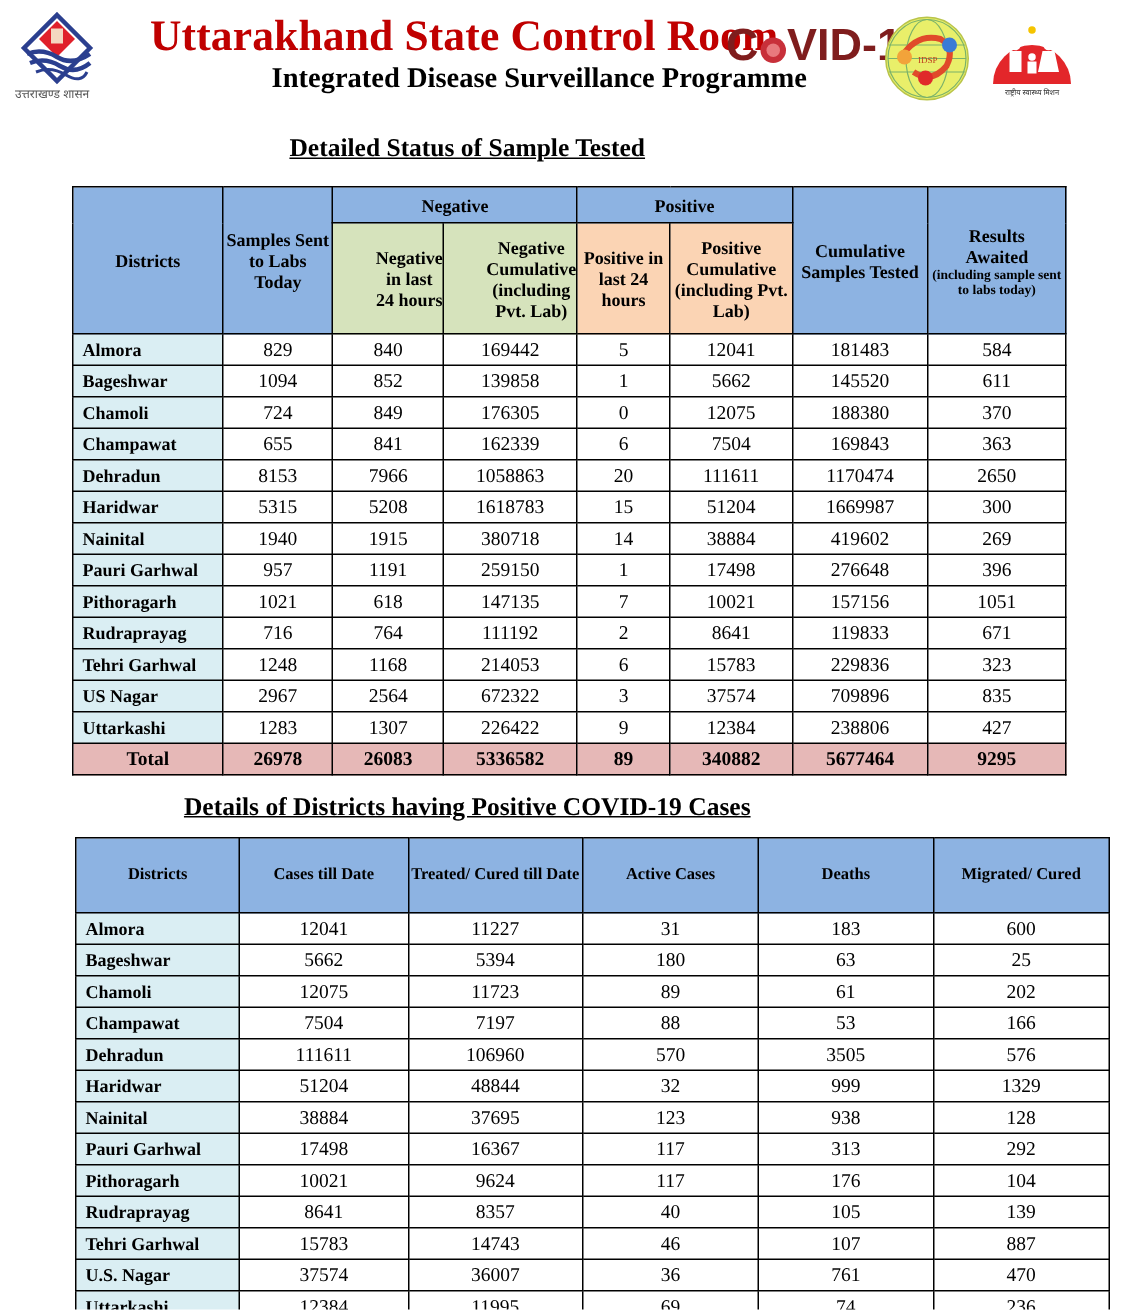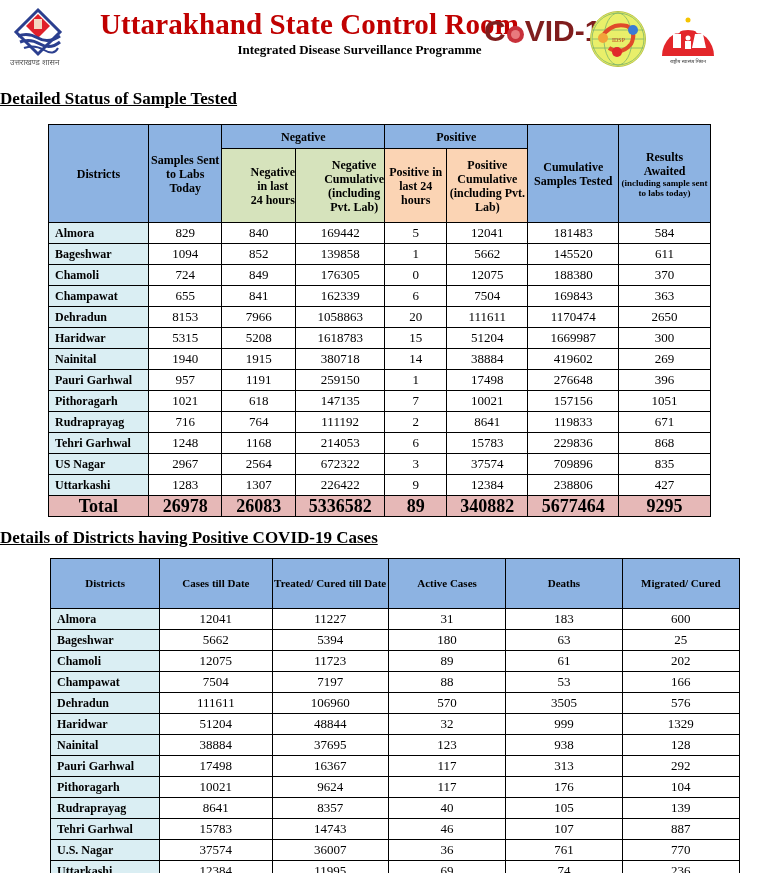--- a/index.html
+++ b/index.html
@@ -4,35 +4,35 @@
 <style>
   html, body { margin:0; padding:0; background:#fff; }
   body { width:757px; height:873px; overflow:hidden; position:relative; font-family:"Liberation Serif", serif; color:#000; }
   .header { position:absolute; left:0; top:0; width:757px; height:85px; }
   .logo-uk { position:absolute; left:10px; top:6px; width:56px; height:58px; }
   .logo-uk-text { position:absolute; left:10px; top:56px; font-size:8px; color:#555; font-family:"Liberation Sans", sans-serif; }
   .title { position:absolute; left:100px; top:8px; font-size:29px; font-weight:bold; color:#c00000; letter-spacing:0.1px; }
   .covid { position:absolute; left:484px; top:14px; font-size:30px; font-weight:bold; font-family:"Liberation Sans", sans-serif; color:#7f1d1d; }
   .covid .o { display:inline-block; width:17px; height:17px; border-radius:50%; background:#c8303a; vertical-align:-2px; margin:0 1px; position:relative; }
   .covid .o::after { content:""; position:absolute; left:4px; top:4px; width:9px; height:9px; border-radius:50%; background:#e87a7e; }
-  .sub1 { position:absolute; left:0; width:757px; top:42px; text-align:center; font-size:13px; font-weight:bold; }
+  .sub1 { position:absolute; left:0; width:757px; top:42px; text-align:center; font-size:19px; font-weight:bold; }
   .sub1 span { position:relative; left:-19px; }
   .sub2 { position:absolute; left:110px; top:58px; font-size:13px; font-weight:bold; }
   .logo-idsp { position:absolute; left:590px; top:11px; width:54px; height:54px; border-radius:50%; background:#e9ef6a; border:1px solid #b9c44a; overflow:hidden; }
   .logo-nhm { position:absolute; left:652px; top:6px; width:72px; height:60px; }
-  .sec-title { position:absolute; left:0; width:623px; font-weight:bold; font-size:17px; text-decoration:underline; }
+  .sec-title { position:absolute; left:0; width:623px; text-align:center; font-weight:bold; font-size:17px; text-decoration:underline; }
   table { border-collapse:collapse; position:absolute; font-family:"Liberation Serif", serif; }
   td, th { border:1px solid #000; text-align:center; padding:0; }
   .t1 { left:48px; top:124px; width:663px; }
   .t1 th { background:#8db3e2; font-size:12px; font-weight:bold; line-height:14px; }
   .t1 th.neg { background:#d6e3bc;padding-left:28px; }
   .t1 th.pos { background:#fbd4b4; }
   .t1 td { font-size:13px; height:20px; line-height:20px; }
   .t1 td.dist { text-align:left; padding-left:6px; font-weight:bold; background:#daeef3; font-size:12px; }
-  .t1 tr.total td { background:#e6b8b7; font-weight:bold; font-size:18px; }
+  .t1 tr.total td { background:#e6b8b7; font-weight:bold; font-size:13px; }
   .t1 tr.total td.dist { text-align:center; padding-left:0; background:#e6b8b7; }
   .t2 { left:50px; top:558px; width:690px; }
   .t2 th { background:#8db3e2; font-size:11px; font-weight:bold; height:49px; line-height:13px; }
   .t2 td { font-size:13px; height:20px; line-height:20px; }
   .t2 td.dist { text-align:left; padding-left:6px; font-weight:bold; background:#daeef3; font-size:12px; }
 </style>
 </head>
 <body>
 
 <div class="header">
@@ -213,21 +213,21 @@
         <td>671</td>
       </tr>
       <tr>
         <td class="dist">Tehri Garhwal</td>
         <td>1248</td>
         <td>1168</td>
         <td>214053</td>
         <td>6</td>
         <td>15783</td>
         <td>229836</td>
-        <td>868</td>
+        <td>323</td>
       </tr>
       <tr>
         <td class="dist">US Nagar</td>
         <td>2967</td>
         <td>2564</td>
         <td>672322</td>
         <td>3</td>
         <td>37574</td>
         <td>709896</td>
         <td>835</td>
@@ -364,21 +364,21 @@
         <td>46</td>
         <td>107</td>
         <td>887</td>
       </tr>
       <tr>
         <td class="dist">U.S. Nagar</td>
         <td>37574</td>
         <td>36007</td>
         <td>36</td>
         <td>761</td>
-        <td>770</td>
+        <td>470</td>
       </tr>
       <tr>
         <td class="dist">Uttarkashi</td>
         <td>12384</td>
         <td>11995</td>
         <td>69</td>
         <td>74</td>
         <td>236</td>
       </tr>
     </tbody>

